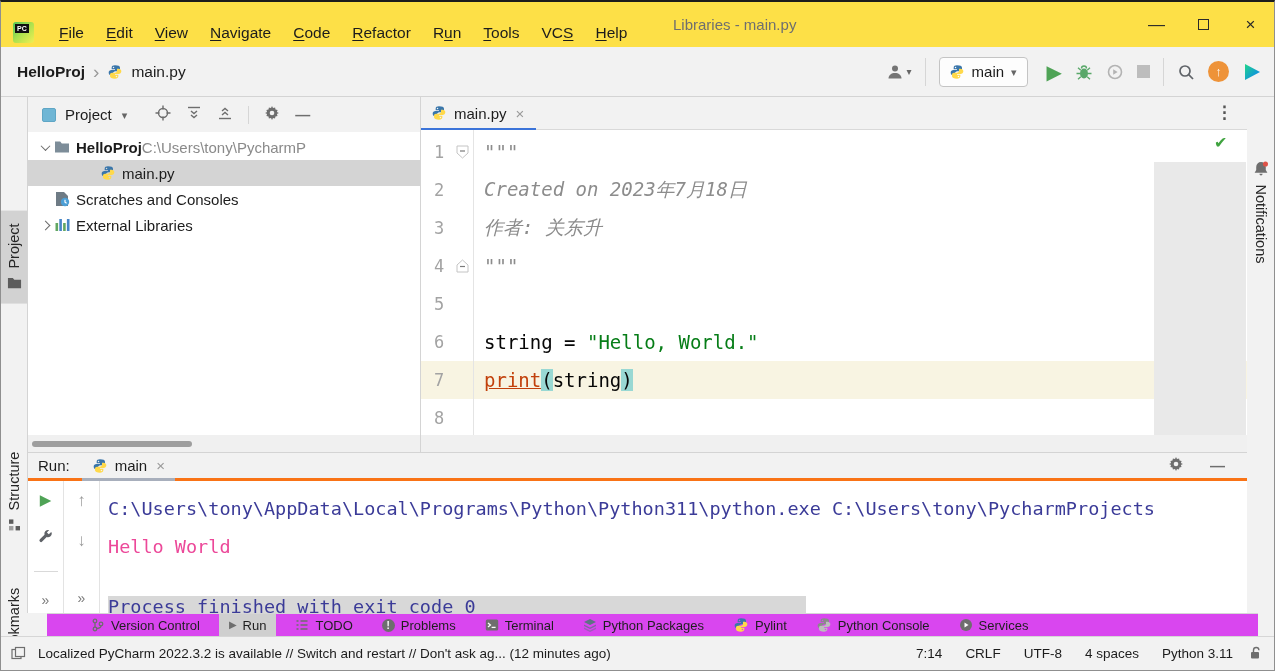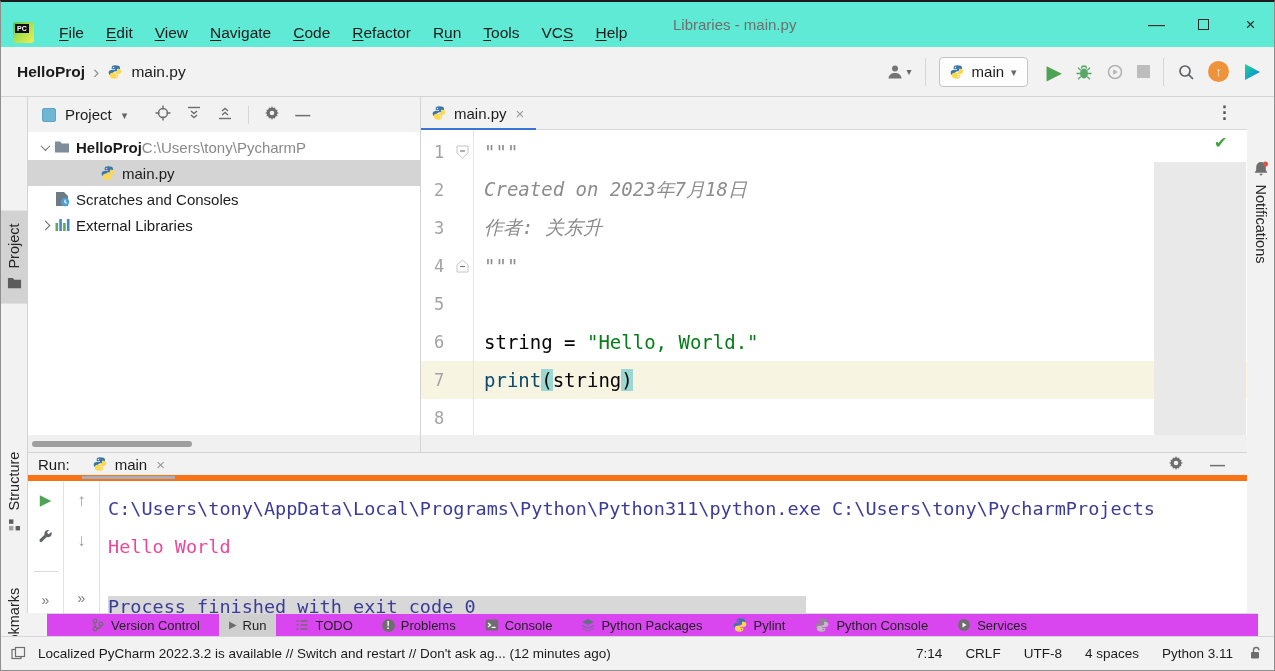--- a/index.html
+++ b/index.html
@@ -2,21 +2,21 @@
 <html><head>
 <meta charset="utf-8">
 <style>
   * { margin:0; padding:0; box-sizing:border-box; }
   body { background:#ffffff; font-family:"Liberation Sans", sans-serif; }
   #window{ position:relative; width:1275px; height:671px; background:#f2f2f2;
     border:1px solid #8f8f8f; border-top:2px solid #1c1c1c; overflow:hidden;
     font-family:"Liberation Sans", sans-serif; color:#1c1c1c;}
 
   
-  .titlebar{ position:absolute; left:0; top:0; right:0; height:62px; background:#5eead4;
+  .titlebar{ position:absolute; left:0; top:0; right:0; height:62px; background:#fde047;
     display:flex; align-items:center; border-bottom:1px solid #e3e3e3;}
   .pc-logo{ width:21px; height:21px; margin:0 14px 0 12px; border-radius:3px;
     background:linear-gradient(135deg,#4fc457 0%,#a6e04e 45%,#f3ef52 100%);
     position:relative; flex:none;}
   .pc-logo span{ position:absolute; left:2px; top:2px; background:#101010; color:#fff;
     font-size:7px; font-weight:bold; padding:1px 2px; line-height:1;}
   .menubar{ display:flex; }
   .menu-item{ padding:0 11px; font-size:15.5px; height:45px; line-height:45px; cursor:default;}
   .menu-item u{ text-underline-offset:2px; }
   .win-title{ position:absolute; left:672px; top:0; height:45px; line-height:45px;
@@ -107,29 +107,29 @@
   .inspect-ok{ position:absolute; left:793px; top:4px; color:#3fa33f; font-size:16px;}
   #code-lines{ padding-top:3px; }
   .code-row{ height:38px; display:flex; align-items:center;
     font-family:"DejaVu Sans Mono","Liberation Mono",monospace; font-size:19px;}
   .code-row.current{ background:#f8f4e2; }
   .ln{ width:30px; padding-left:13px; flex:none; color:#a3a3a3; font-size:17px;}
   .fold-slot{ width:22px; flex:none; display:flex; justify-content:center; position:relative; z-index:1;}
   .code-text{ padding-left:11px; white-space:pre; color:#070707;}
   .c-comment{ color:#8c8c8c; font-style:italic; }
   .c-string{ color:#067d17; }
-  .c-keyword{ color:#0c4a6e; }
+  .c-keyword{ color:#c2410c;text-decoration:underline; }
   .c-plain{ color:#070707; }
   .c-brace{ background:#99d8d3; color:#070707; }
 
   
   .runpanel{ position:absolute; left:27px; top:450px; width:1219px; height:161px; background:#ffffff;
     border-top:1px solid #d4d4d4;}
   .rp-header{ height:28px; background:#f2f2f2; display:flex; align-items:center; font-size:15px;
-    border-bottom:6px solid #f97316;}
+    border-bottom:3px solid #f97316;}
   .rp-label{ margin-left:10px; }
   .rp-tab{ height:28px; display:flex; align-items:center; gap:7px; padding:0 10px; margin-left:12px;
     position:relative;}
   .rp-underline{ position:absolute; left:0; right:0; bottom:-1px; height:3px; background:#a8afbc;}
   .rp-right{ margin-left:auto; display:flex; align-items:center; gap:26px; margin-right:22px;}
   .rp-body{ position:absolute; left:0; top:28px; width:100%; height:133px; display:flex;}
   .rp-col{ width:36px; height:100%; border-right:1px solid #e3e3e3; display:flex; flex-direction:column;
     align-items:center; padding-top:10px; gap:20px; flex:none;}
   .rp-col .hr{ width:24px; border-top:1px solid #d9d9d9; margin-top:2px;}
   .rp-col .more-g{ margin-top:auto; margin-bottom:8px; color:#7a7a7a; font-size:14px;}
@@ -541,21 +541,21 @@
         <span>Problems</span>
       </div>
       <div class="twb-btn">
         <span style="display: flex;">
           <svg width="14" height="14" viewBox="0 0 14 14">
             <rect x=".8" y="1.5" width="12.4" height="11" rx="1.5" fill="#6e6e6e"></rect>
             <path d="M3 5l2.4 2L3 9" stroke="#fff" stroke-width="1.3" fill="none"></path>
             <path d="M6.6 9.4h4" stroke="#fff" stroke-width="1.3"></path>
           </svg>
         </span>
-        <span>Console</span>
+        <span>Terminal</span>
       </div>
       <div class="twb-btn">
         <span style="display: flex;">
           <svg width="14" height="14" viewBox="0 0 14 14" fill="#5f7285">
             <path d="M7 1 13 4 7 7 1 4z"></path>
             <path d="M1 6.5 7 9.5 13 6.5 13 8 7 11 1 8z" opacity=".75"></path>
             <path d="M1 9.5 7 12.5 13 9.5 13 11 7 14 1 11z" opacity=".5"></path>
           </svg>
         </span>
         <span>Python Packages</span>

